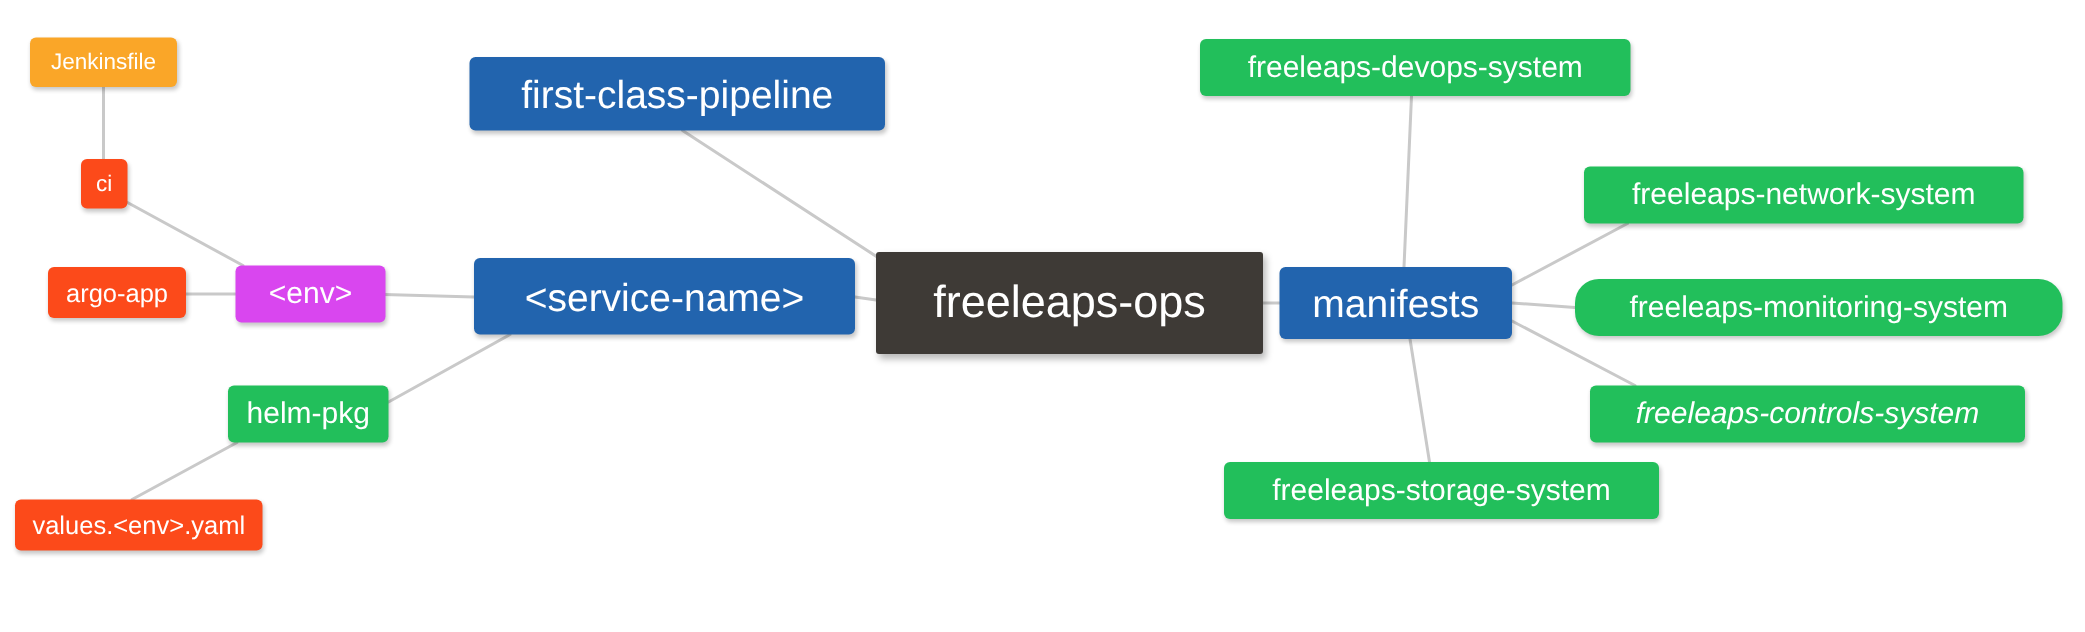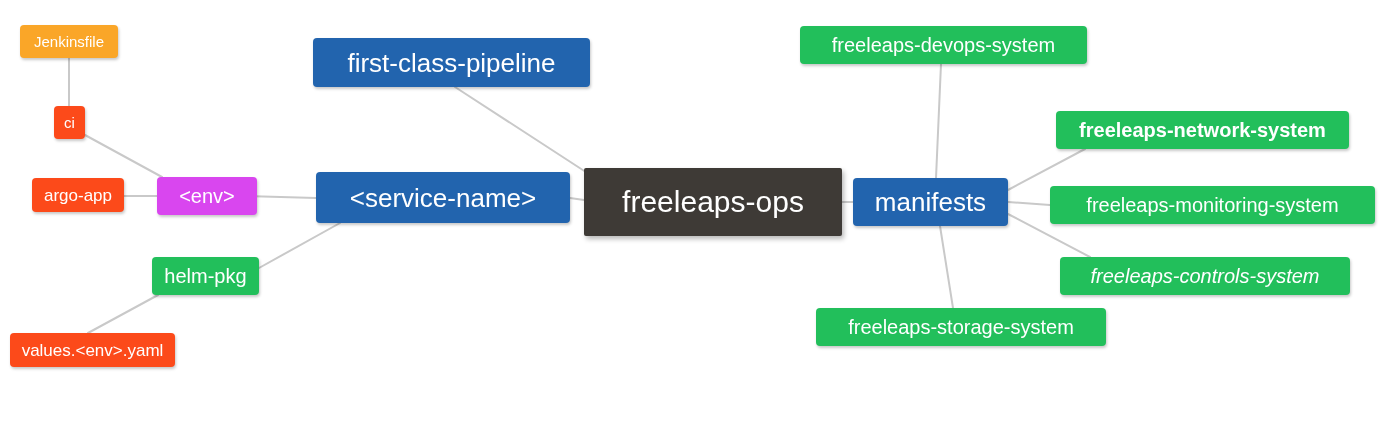--- a/index.html
+++ b/index.html
@@ -97,24 +97,24 @@
       </div>
       <div class="node n-red" style="left: 32px; top: 178px; width: 92px; height: 34px; font-size: 17px; background: rgb(252, 74, 26);">
         <span>argo-app</span>
       </div>
       <div class="node n-red" style="left: 10px; top: 333px; width: 165px; height: 34px; font-size: 17px; background: rgb(252, 74, 26); justify-content: center;">
         <span>values.&lt;env&gt;.yaml</span>
       </div>
       <div class="node n-green" style="left: 800px; top: 26px; width: 287px; height: 38px; font-size: 20px; background: rgb(34, 191, 91);">
         <span>freeleaps-devops-system</span>
       </div>
-      <div class="node n-green" style="left: 1056px; top: 111px; width: 293px; height: 38px; font-size: 20px; background: rgb(34, 191, 91); font-weight: bold;">
+      <div class="node n-green" style="left: 1056px; top: 111px; width: 293px; height: 38px; font-size: 20px; background: rgb(34, 191, 91);">
         <span>freeleaps-network-system</span>
       </div>
-      <div class="node n-green" style="left: 1050px; top: 186px; width: 325px; height: 38px; font-size: 20px; background: rgb(34, 191, 91);">
+      <div class="node n-green" style="left: 1050px; top: 186px; width: 325px; height: 38px; font-size: 20px; background: rgb(34, 191, 91); border-radius: 16px;">
         <span>freeleaps-monitoring-system</span>
       </div>
       <div class="node n-green" style="left: 1060px; top: 257px; width: 290px; height: 38px; font-size: 20px; background: rgb(34, 191, 91); font-style: italic;">
         <span>freeleaps-controls-system</span>
       </div>
       <div class="node n-green" style="left: 816px; top: 308px; width: 290px; height: 38px; font-size: 20px; background: rgb(34, 191, 91);">
         <span>freeleaps-storage-system</span>
       </div>
     </div>
 </div>

